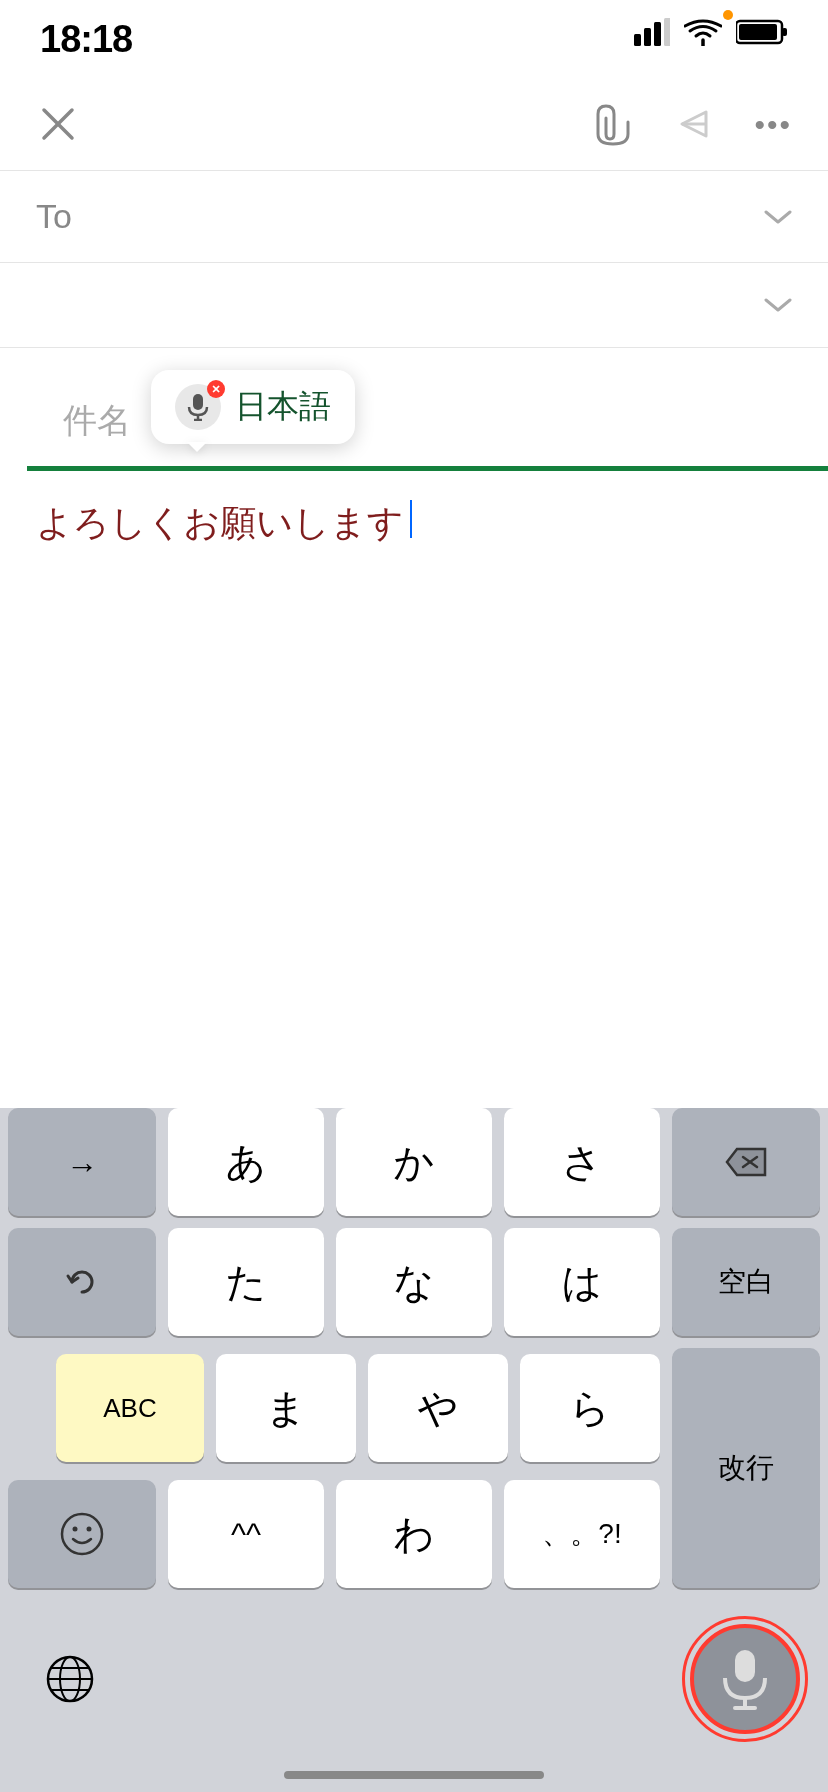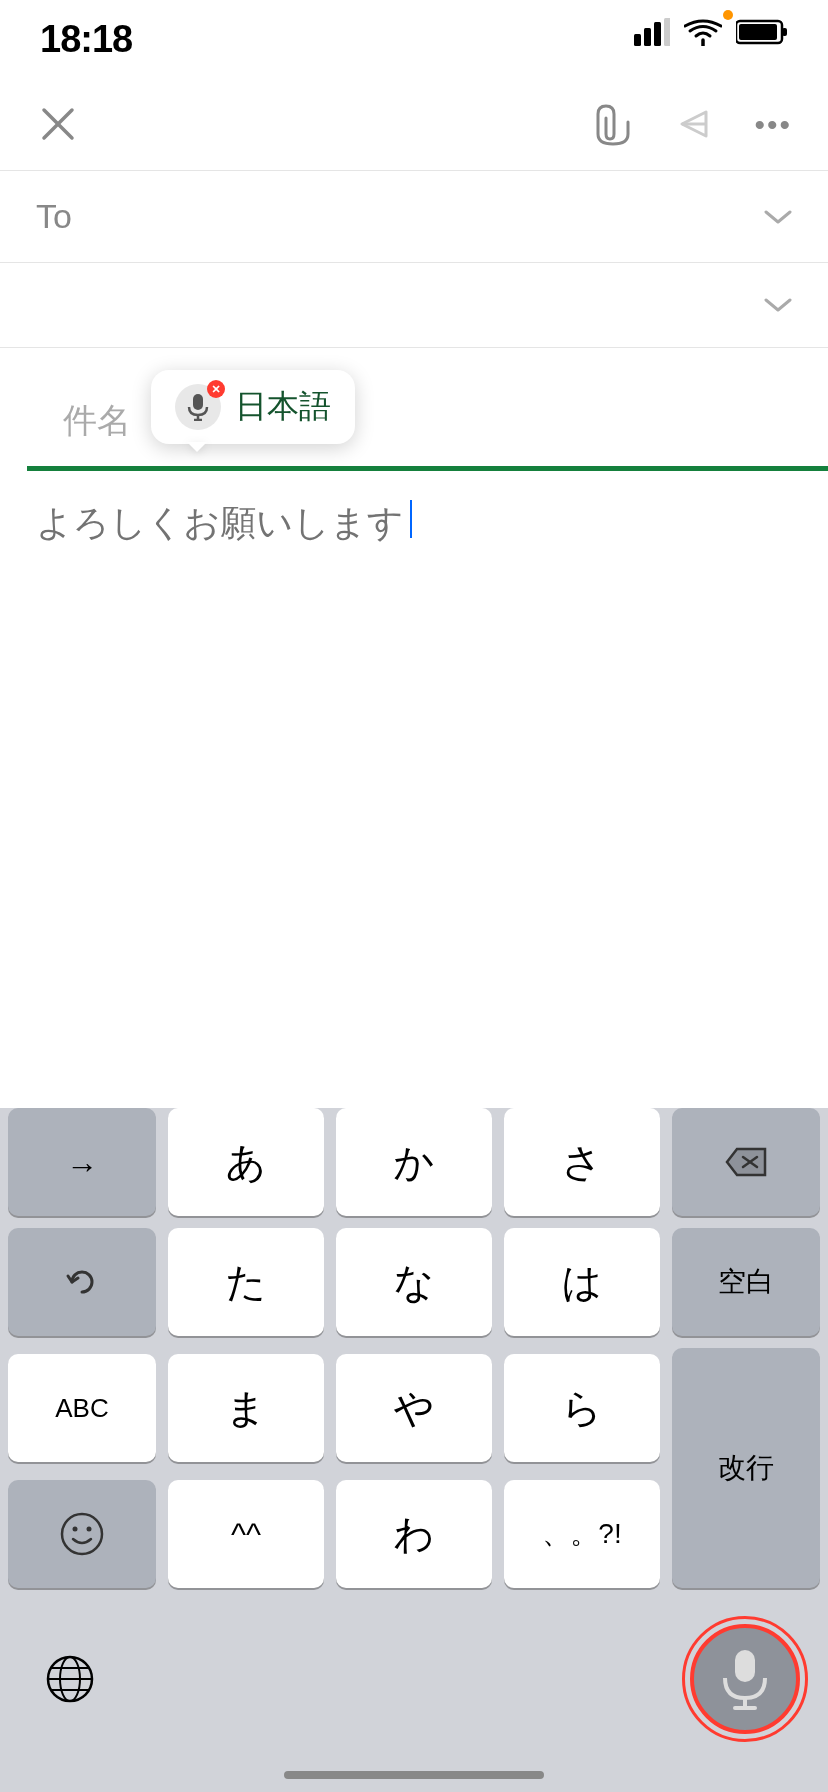--- a/index.html
+++ b/index.html
@@ -139,21 +139,21 @@
     }
 
     
     .message-body {
       padding: 28px 36px;
       min-height: 400px;
       background: #fff;
     }
     .message-text {
       font-size: 36px;
-      color: #737373;
+      color: #7f1d1d;
       display: inline;
     }
     .cursor {
       display: inline-block;
       width: 2px;
       height: 38px;
       background: #0066ff;
       margin-left: 2px;
       vertical-align: text-bottom;
     }
@@ -194,22 +194,23 @@
       user-select: none;
     }
     .key-white {
       background: #fff;
     }
     .key-gray {
       background: #adb2bb;
       color: #000;
     }
     .key-dark {
-      background: #ffffff;
+      background: #fef9c3;
       color: #000;
+      margin-left: 48px;
     }
 
     
     .key-arrow { flex: 0 0 148px; }
     .key-kana { flex: 1; }
     .key-backspace { flex: 0 0 148px; font-size: 34px; }
 
     
     .key-undo { flex: 0 0 148px; font-size: 32px; }
     .key-kana2 { flex: 1; }

